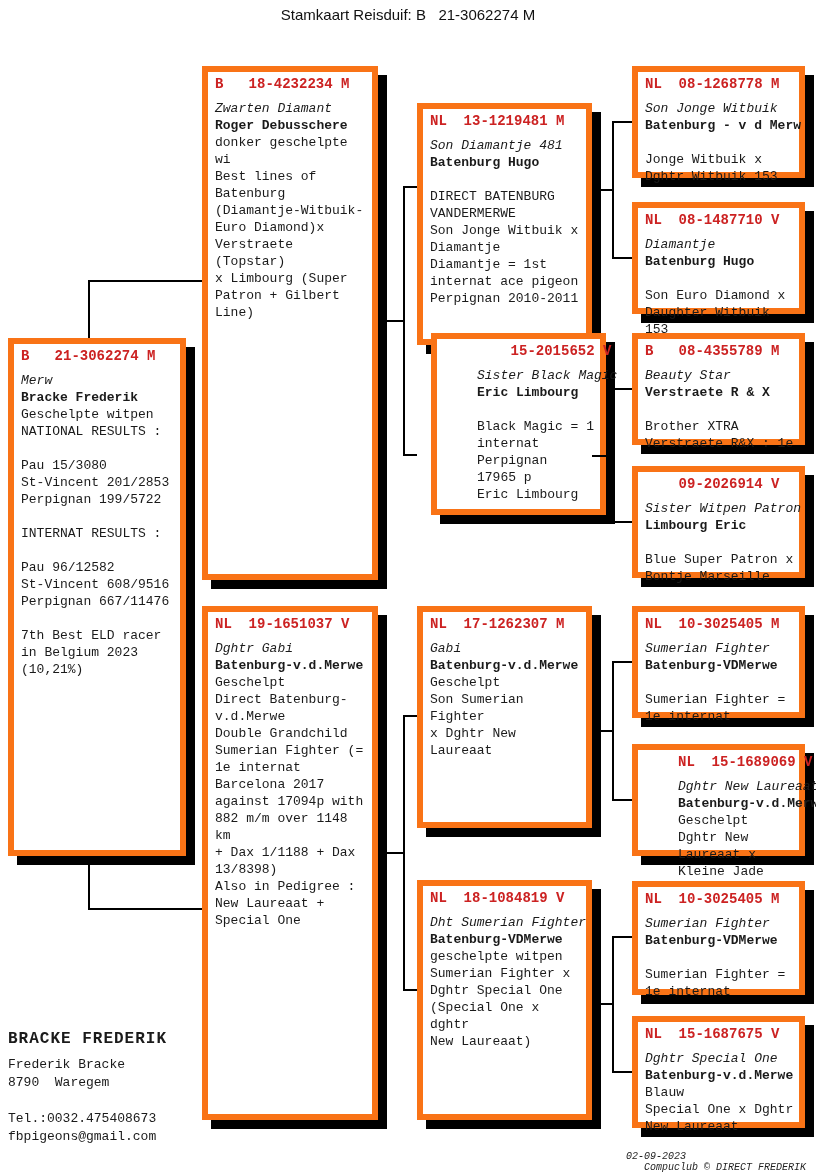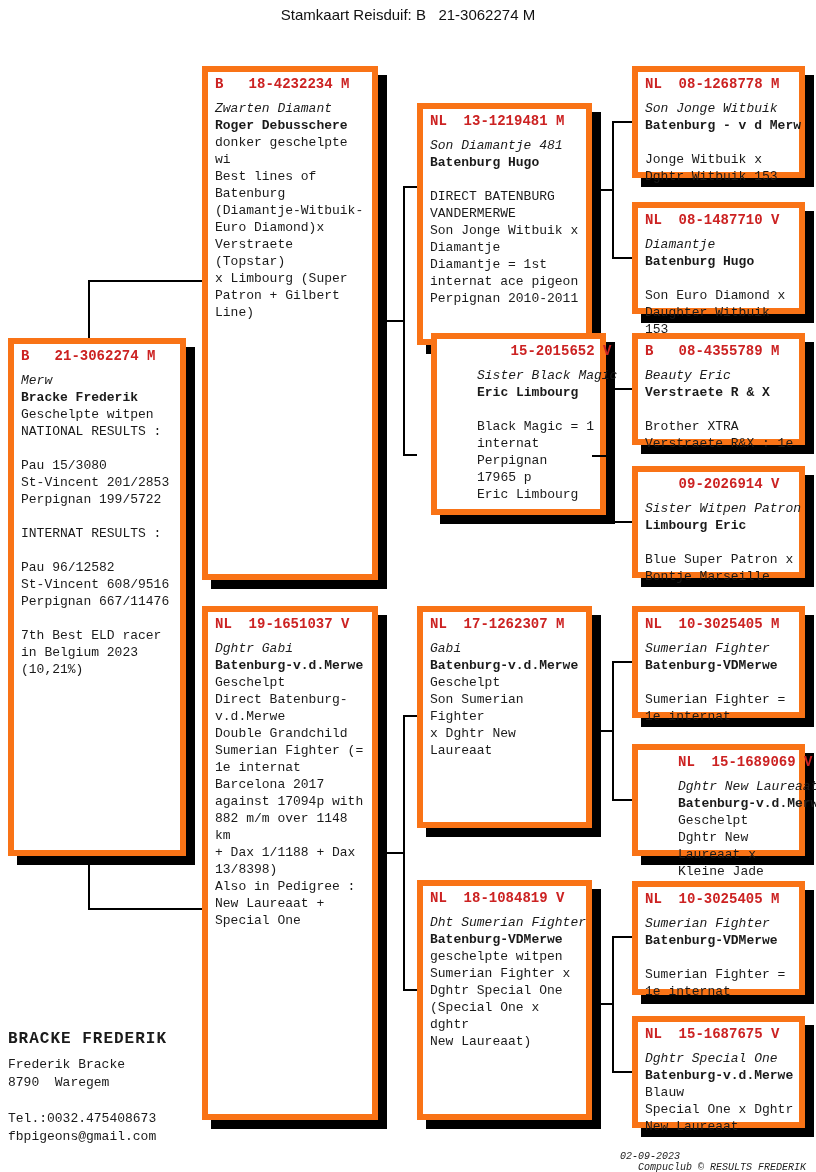--- a/index.html
+++ b/index.html
@@ -187,21 +187,21 @@
   <div class="pbox" id="box-ssd">
     <div class="ring">NL  08-1487710 V</div>
     <div class="pname">Diamantje</div>
     <div class="breeder">Batenburg Hugo</div>
     <div class="details">
 Son Euro Diamond x
 Daughter Witbuik 153</div>
   </div>
   <div class="pbox" id="box-sds">
     <div class="ring">B   08-4355789 M</div>
-    <div class="pname">Beauty Eric</div>
+    <div class="pname">Beauty Star</div>
     <div class="breeder">Verstraete R &amp; X</div>
     <div class="details">
 Brother XTRA
 Verstraete R&amp;X : 1e</div>
   </div>
   <div class="pbox" id="box-sdd">
     <div class="ring">    09-2026914 V</div>
     <div class="pname">Sister Witpen Patron</div>
     <div class="breeder">Limbourg Eric</div>
     <div class="details">
@@ -280,16 +280,16 @@
     <div class="loft">BRACKE FREDERIK</div>
     <div class="olines">Frederik Bracke
 8790  Waregem
 
 Tel.:0032.475408673
 fbpigeons@gmail.com</div>
   </div>
 
   <div class="footer">
     <span>02-09-2023</span>
-    <span class="credit">Compuclub © RESULTS FREDERIK</span>
+    <span class="credit">Compuclub © DIRECT FREDERIK</span>
   </div>
 
 </div>
 
 </body></html>

